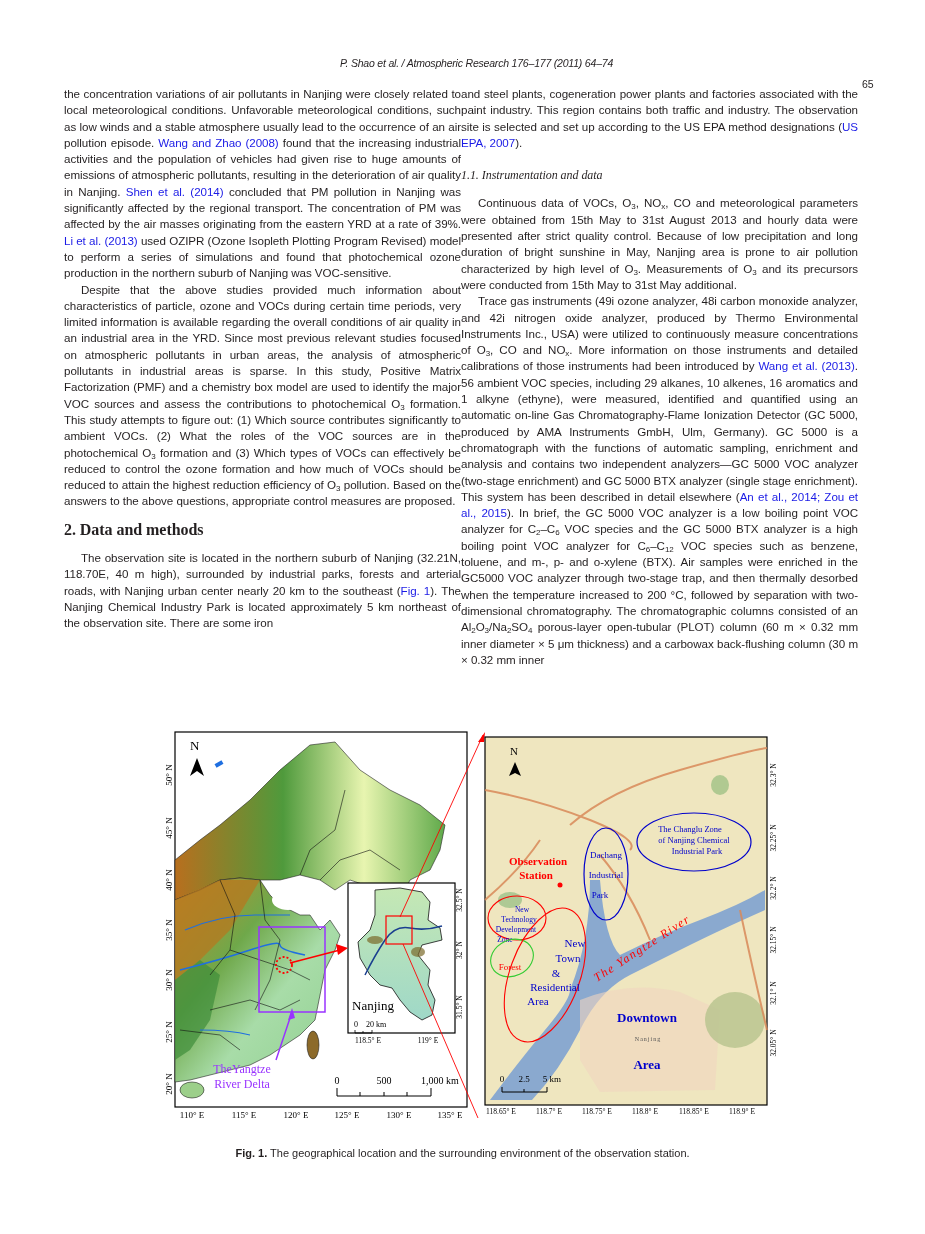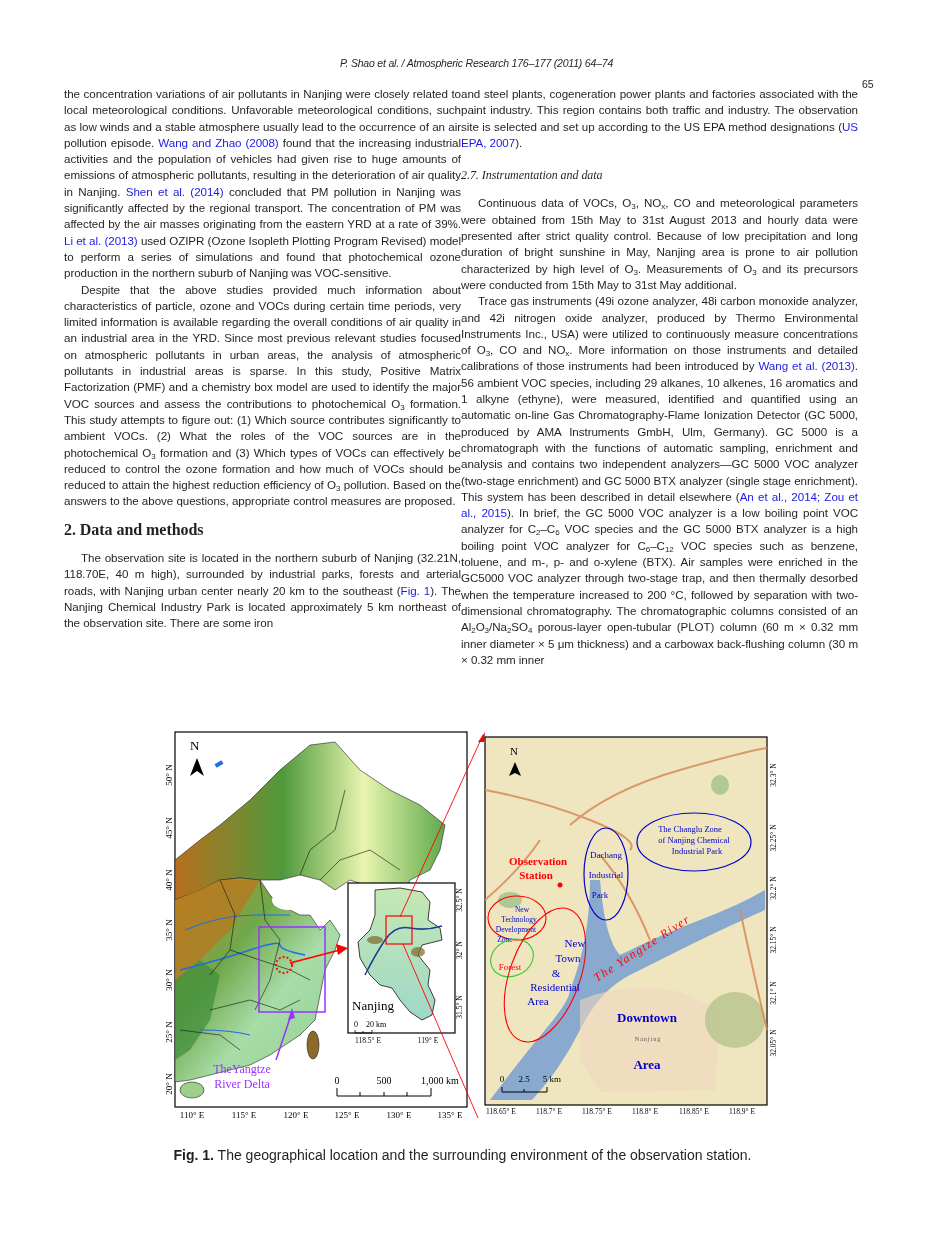--- a/index.html
+++ b/index.html
@@ -12,21 +12,21 @@
   .col.right { left:461px; }
   .col p { margin:0; }
   .col p.ind { text-indent:17px; }
   .link { color:#1a1ae6; }
   .sec-head { font-family:"Liberation Serif", serif; font-weight:bold; font-size:16px; margin:12px 0 12px 0 !important; }
   .subsec-head { font-family:"Liberation Serif", serif; font-style:italic; font-size:12px; margin:0 0 12px 0 !important; }
   .gap { height:16px; }
   sub { font-size:8px; vertical-align:-2px; line-height:0; }
   
   .fig { position:absolute; left:160px; top:730px; width:620px; height:395px; }
-  .caption { position:absolute; top:1147px; left:0; width:925px; text-align:center; font-family:"Liberation Sans", sans-serif; font-size:14px; }
+  .caption { position:absolute; top:1147px; left:0; width:925px; text-align:center; font-family:"Liberation Sans", sans-serif; font-size:11px; }
   .caption b { font-weight:bold; }
   svg text { font-family:"Liberation Serif", serif; }
 </style>
 </head>
 <body>
 
 <div class="running-head">
   <span class="rh-center">P. Shao et al. / Atmospheric Research 176–177 (2011) 64–74</span>
   <span class="rh-page">65</span>
 </div>
@@ -34,21 +34,21 @@
 <div class="col left">
   <p><span>the concentration variations of air pollutants in Nanjing were closely related to local meteorological conditions. Unfavorable meteorological conditions, such as low winds and a stable atmosphere usually lead to the occurrence of an air pollution episode. </span><span class="link">Wang and Zhao (2008)</span><span> found that the increasing industrial activities and the population of vehicles had given rise to huge amounts of emissions of atmospheric pollutants, resulting in the deterioration of air quality in Nanjing. </span><span class="link">Shen et al. (2014)</span><span> concluded that PM pollution in Nanjing was significantly affected by the regional transport. The concentration of PM was affected by the air masses originating from the eastern YRD at a rate of 39%. </span><span class="link">Li et al. (2013)</span><span> used OZIPR (Ozone Isopleth Plotting Program Revised) model to perform a series of simulations and found that photochemical ozone production in the northern suburb of Nanjing was VOC-sensitive.</span></p>
   <p class="ind"><span>Despite that the above studies provided much information about characteristics of particle, ozone and VOCs during certain time periods, very limited information is available regarding the overall conditions of air quality in an industrial area in the YRD. Since most previous relevant studies focused on atmospheric pollutants in urban areas, the analysis of atmospheric pollutants in industrial areas is sparse. In this study, Positive Matrix Factorization (PMF) and a chemistry box model are used to identify the major VOC sources and assess the contributions to photochemical O</span><sub>3</sub><span> formation. This study attempts to figure out: (1) Which source contributes significantly to ambient VOCs. (2) What the roles of the VOC sources are in the photochemical O</span><sub>3</sub><span> formation and (3) Which types of VOCs can effectively be reduced to control the ozone formation and how much of VOCs should be reduced to attain the highest reduction efficiency of O</span><sub>3</sub><span> pollution. Based on the answers to the above questions, appropriate control measures are proposed.</span></p>
   <p class="sec-head">2. Data and methods</p>
   <p class="ind"><span>The observation site is located in the northern suburb of Nanjing (32.21N, 118.70E, 40 m high), surrounded by industrial parks, forests and arterial roads, with Nanjing urban center nearly 20 km to the southeast (</span><span class="link">Fig. 1</span><span>). The Nanjing Chemical Industry Park is located approximately 5 km northeast of the observation site. There are some iron</span></p>
 </div>
 
 <div class="col right">
   <p><span>and steel plants, cogeneration power plants and factories associated with the paint industry. This region contains both traffic and industry. The observation site is selected and set up according to the US EPA method designations (</span><span class="link">US EPA, 2007</span><span>).</span></p>
   <div class="gap"></div>
-  <p class="subsec-head">2.7. Instrumentation and data</p>
+  <p class="subsec-head">1.1. Instrumentation and data</p>
   <p class="ind"><span>Continuous data of VOCs, O</span><sub>3</sub><span>, NO</span><sub>x</sub><span>, CO and meteorological parameters were obtained from 15th May to 31st August 2013 and hourly data were presented after strict quality control. Because of low precipitation and long duration of bright sunshine in May, Nanjing area is prone to air pollution characterized by high level of O</span><sub>3</sub><span>. Measurements of O</span><sub>3</sub><span> and its precursors were conducted from 15th May to 31st May additional.</span></p>
   <p class="ind"><span>Trace gas instruments (49i ozone analyzer, 48i carbon monoxide analyzer, and 42i nitrogen oxide analyzer, produced by Thermo Environmental Instruments Inc., USA) were utilized to continuously measure concentrations of O</span><sub>3</sub><span>, CO and NO</span><sub>x</sub><span>. More information on those instruments and detailed calibrations of those instruments had been introduced by </span><span class="link">Wang et al. (2013)</span><span>. 56 ambient VOC species, including 29 alkanes, 10 alkenes, 16 aromatics and 1 alkyne (ethyne), were measured, identified and quantified using an automatic on-line Gas Chromatography-Flame Ionization Detector (GC 5000, produced by AMA Instruments GmbH, Ulm, Germany). GC 5000 is a chromatograph with the functions of automatic sampling, enrichment and analysis and contains two independent analyzers—GC 5000 VOC analyzer (two-stage enrichment) and GC 5000 BTX analyzer (single stage enrichment). This system has been described in detail elsewhere (</span><span class="link">An et al., 2014; Zou et al., 2015</span><span>). In brief, the GC 5000 VOC analyzer is a low boiling point VOC analyzer for C</span><sub>2</sub><span>–C</span><sub>6</sub><span> VOC species and the GC 5000 BTX analyzer is a high boiling point VOC analyzer for C</span><sub>6</sub><span>–C</span><sub>12</sub><span> VOC species such as benzene, toluene, and m-, p- and o-xylene (BTX). Air samples were enriched in the GC5000 VOC analyzer through two-stage trap, and then thermally desorbed when the temperature increased to 200 °C, followed by separation with two-dimensional chromatography. The chromatographic columns consisted of an Al</span><sub>2</sub><span>O</span><sub>3</sub><span>/Na</span><sub>2</sub><span>SO</span><sub>4</sub><span> porous-layer open-tubular (PLOT) column (60 m × 0.32 mm inner diameter × 5 μm thickness) and a carbowax back-flushing column (30 m × 0.32 mm inner</span></p>
 </div>
 
 <svg class="fig" viewBox="0 0 620 395" width="620" height="395" xmlns="http://www.w3.org/2000/svg">
   <defs>
     <linearGradient id="terrain" x1="0" y1="0" x2="1" y2="1">
       <stop offset="0" stop-color="#c98a2a"></stop>
       <stop offset="0.35" stop-color="#6fa84a"></stop>
       <stop offset="0.6" stop-color="#a8dca8"></stop>

